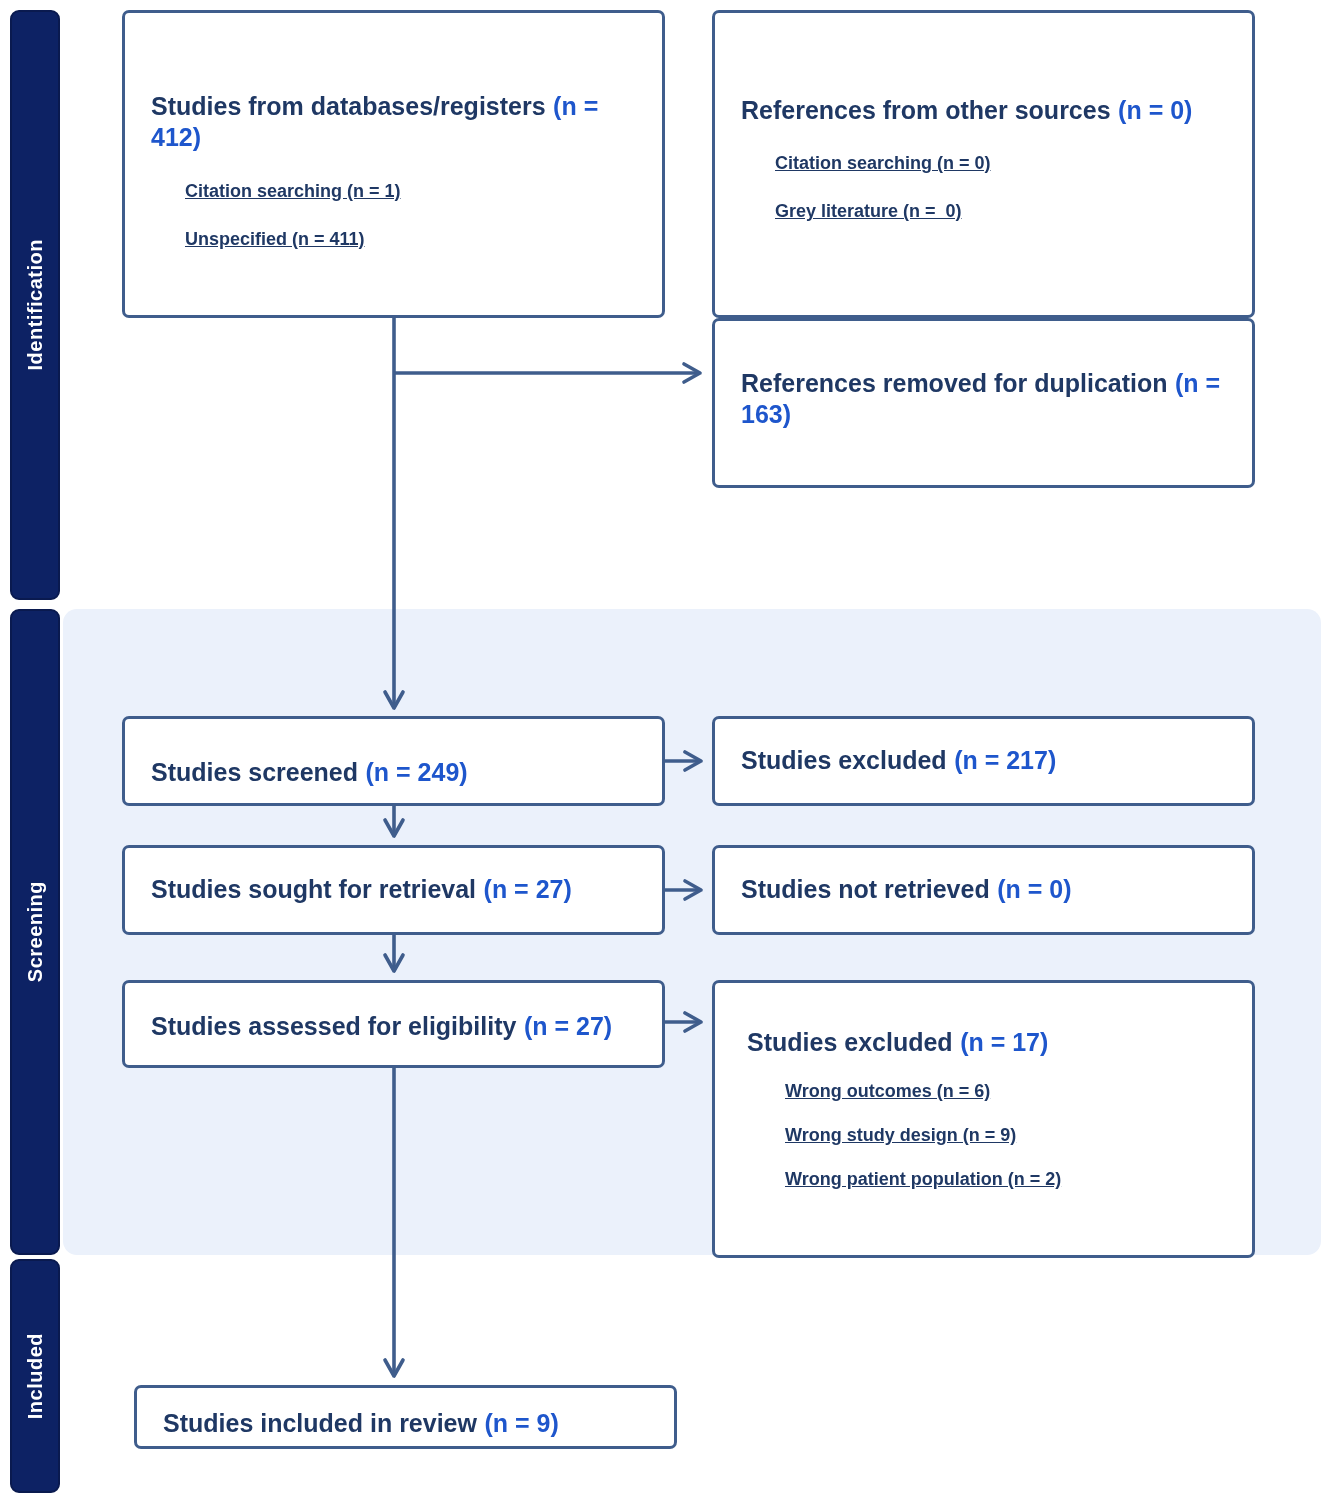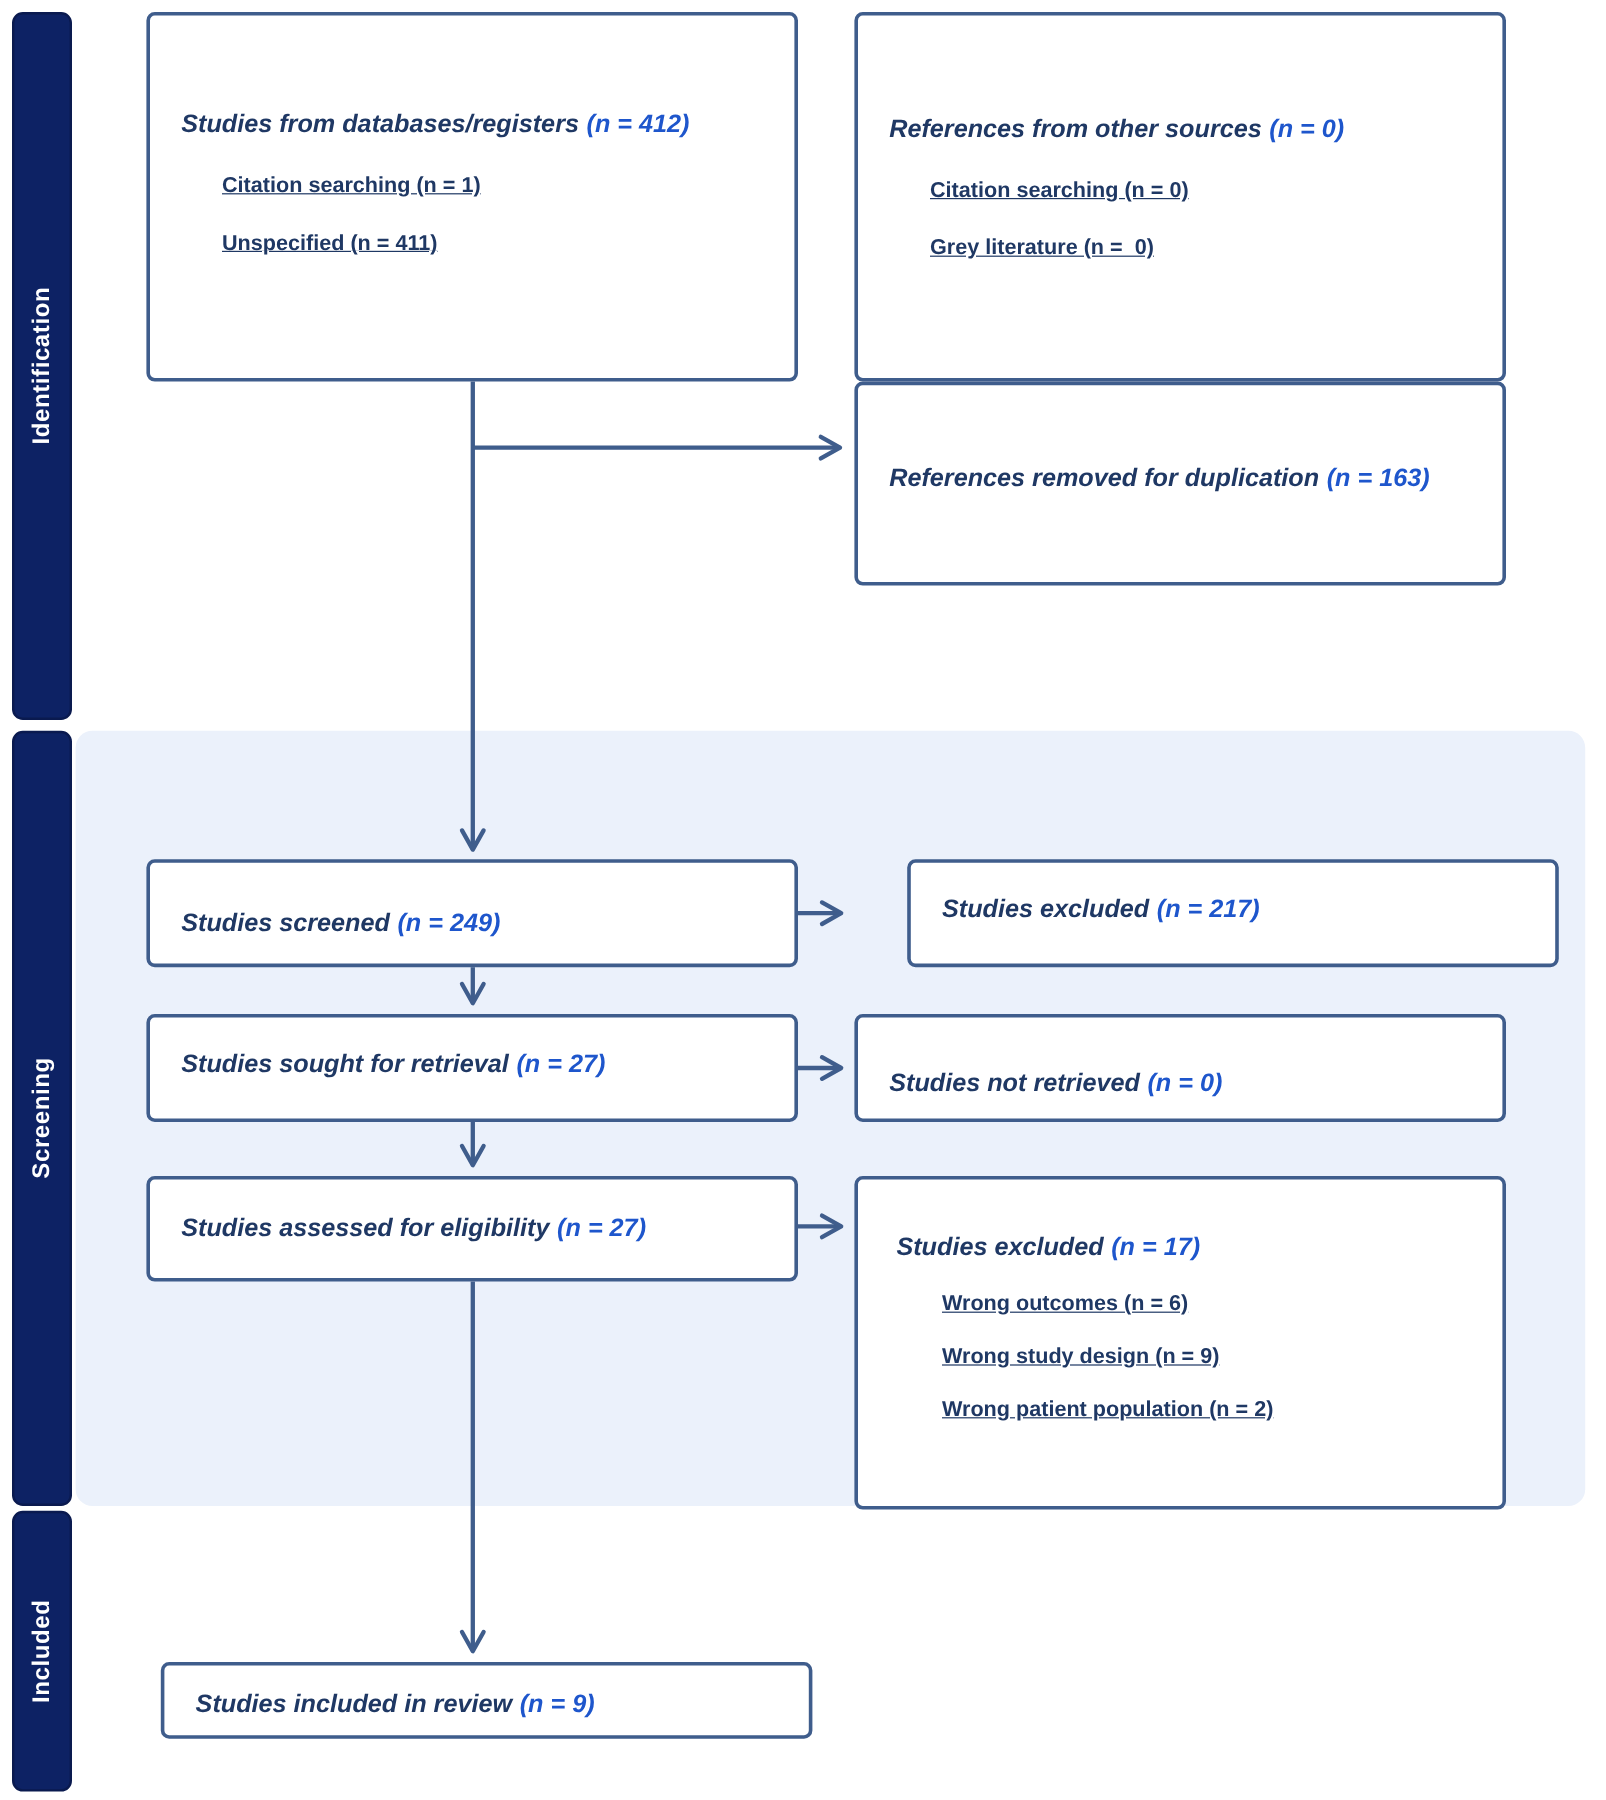--- a/index.html
+++ b/index.html
@@ -54,33 +54,32 @@
     width: 543px;
     background: #ffffff;
     border: 3px solid #3f5d8c;
     border-radius: 7px;
     box-sizing: border-box;
   }
   .b1  { left: 122px; top: 10px;   height: 308px; padding: 78px 18px 0 26px; }
   .b2  { left: 712px; top: 10px;   height: 308px; padding: 82px 18px 0 26px; }
   .b3  { left: 712px; top: 318px;  height: 170px; display: flex; align-items: center; padding: 0 18px 8px 26px; }
   .b4  { left: 122px; top: 716px;  height: 90px;  padding: 38px 18px 0 26px; }
-  .b5  { left: 712px; top: 716px;  height: 90px;  padding: 26px 18px 0 26px; margin-left: 44px; }
+  .b5  { left: 712px; top: 716px;  height: 90px;  padding: 26px 18px 0 26px; }
   .b6  { left: 122px; top: 845px;  height: 90px;  padding: 26px 2px 0 26px; }
-  .b7  { left: 712px; top: 845px;  height: 90px;  padding: 42px 18px 0 26px; }
+  .b7  { left: 712px; top: 845px;  height: 90px;  padding: 26px 18px 0 26px; }
   .b8  { left: 122px; top: 980px;  height: 88px;  padding: 28px 30px 0 26px; }
   .b9  { left: 712px; top: 980px;  height: 278px; padding: 44px 18px 0 32px; }
   .b10 { left: 134px; top: 1385px; height: 64px;  padding: 20px 18px 0 26px; }
 
   .box-title {
-    font-size: 21px;
+    font-size: 25px;
     font-weight: 700;
     color: #1f3864;
     line-height: 1.25;
-    font-style: italic;
   }
   .count {
     color: #1e56cc;
     font-weight: 700;
     margin-left: 0.30em;
     white-space: pre-wrap;
   }
   .sub {
     font-size: 18px;
     font-weight: 600;

